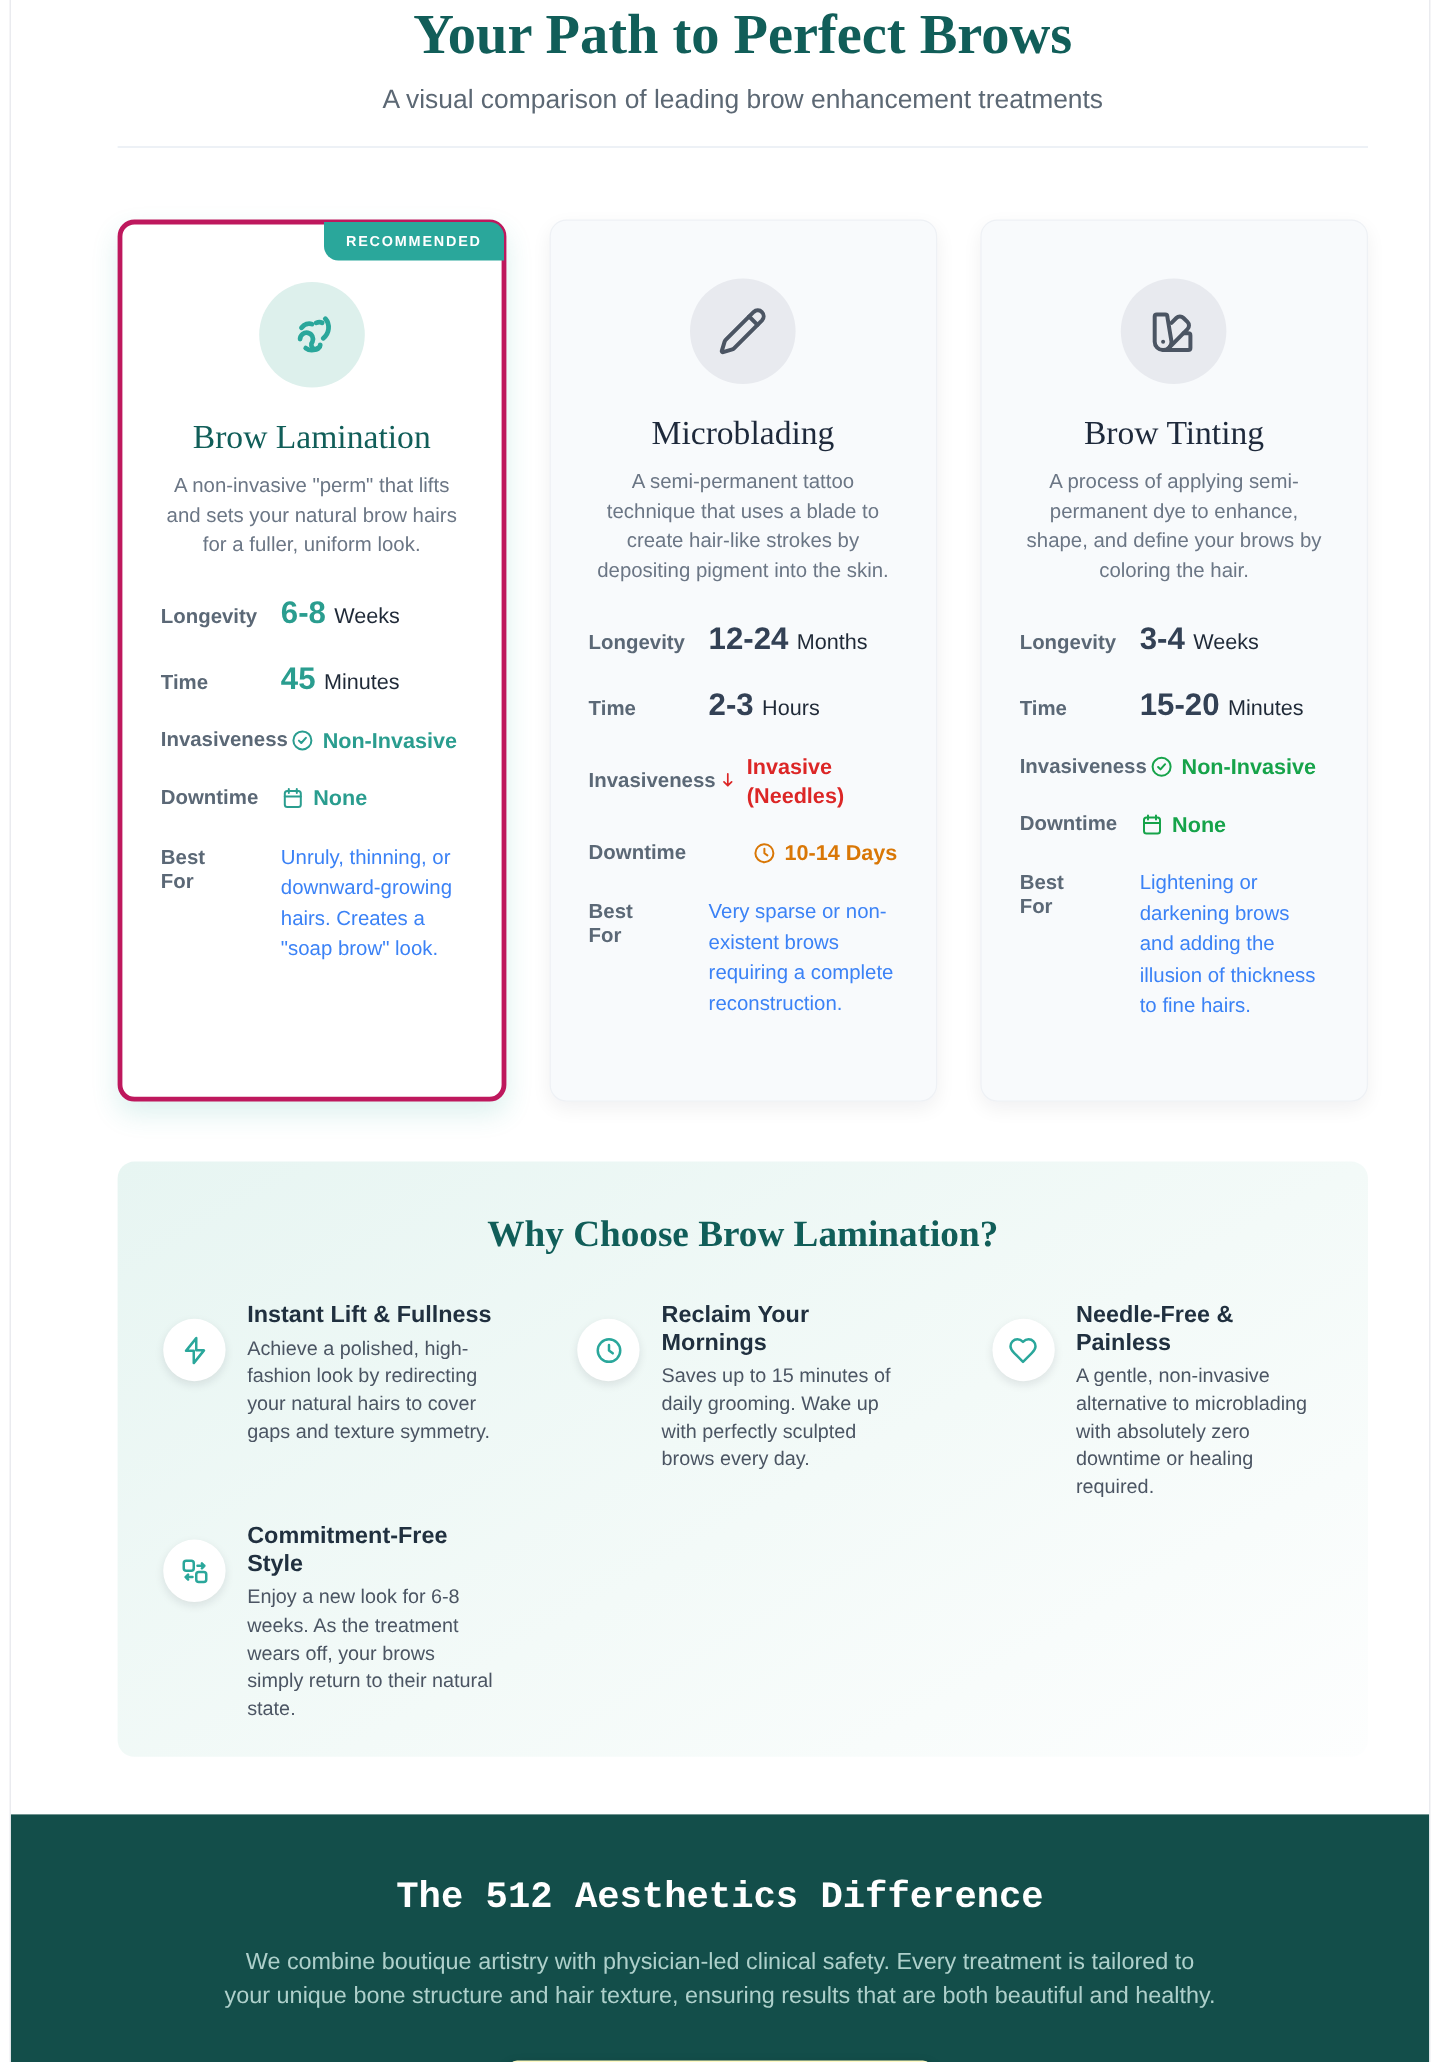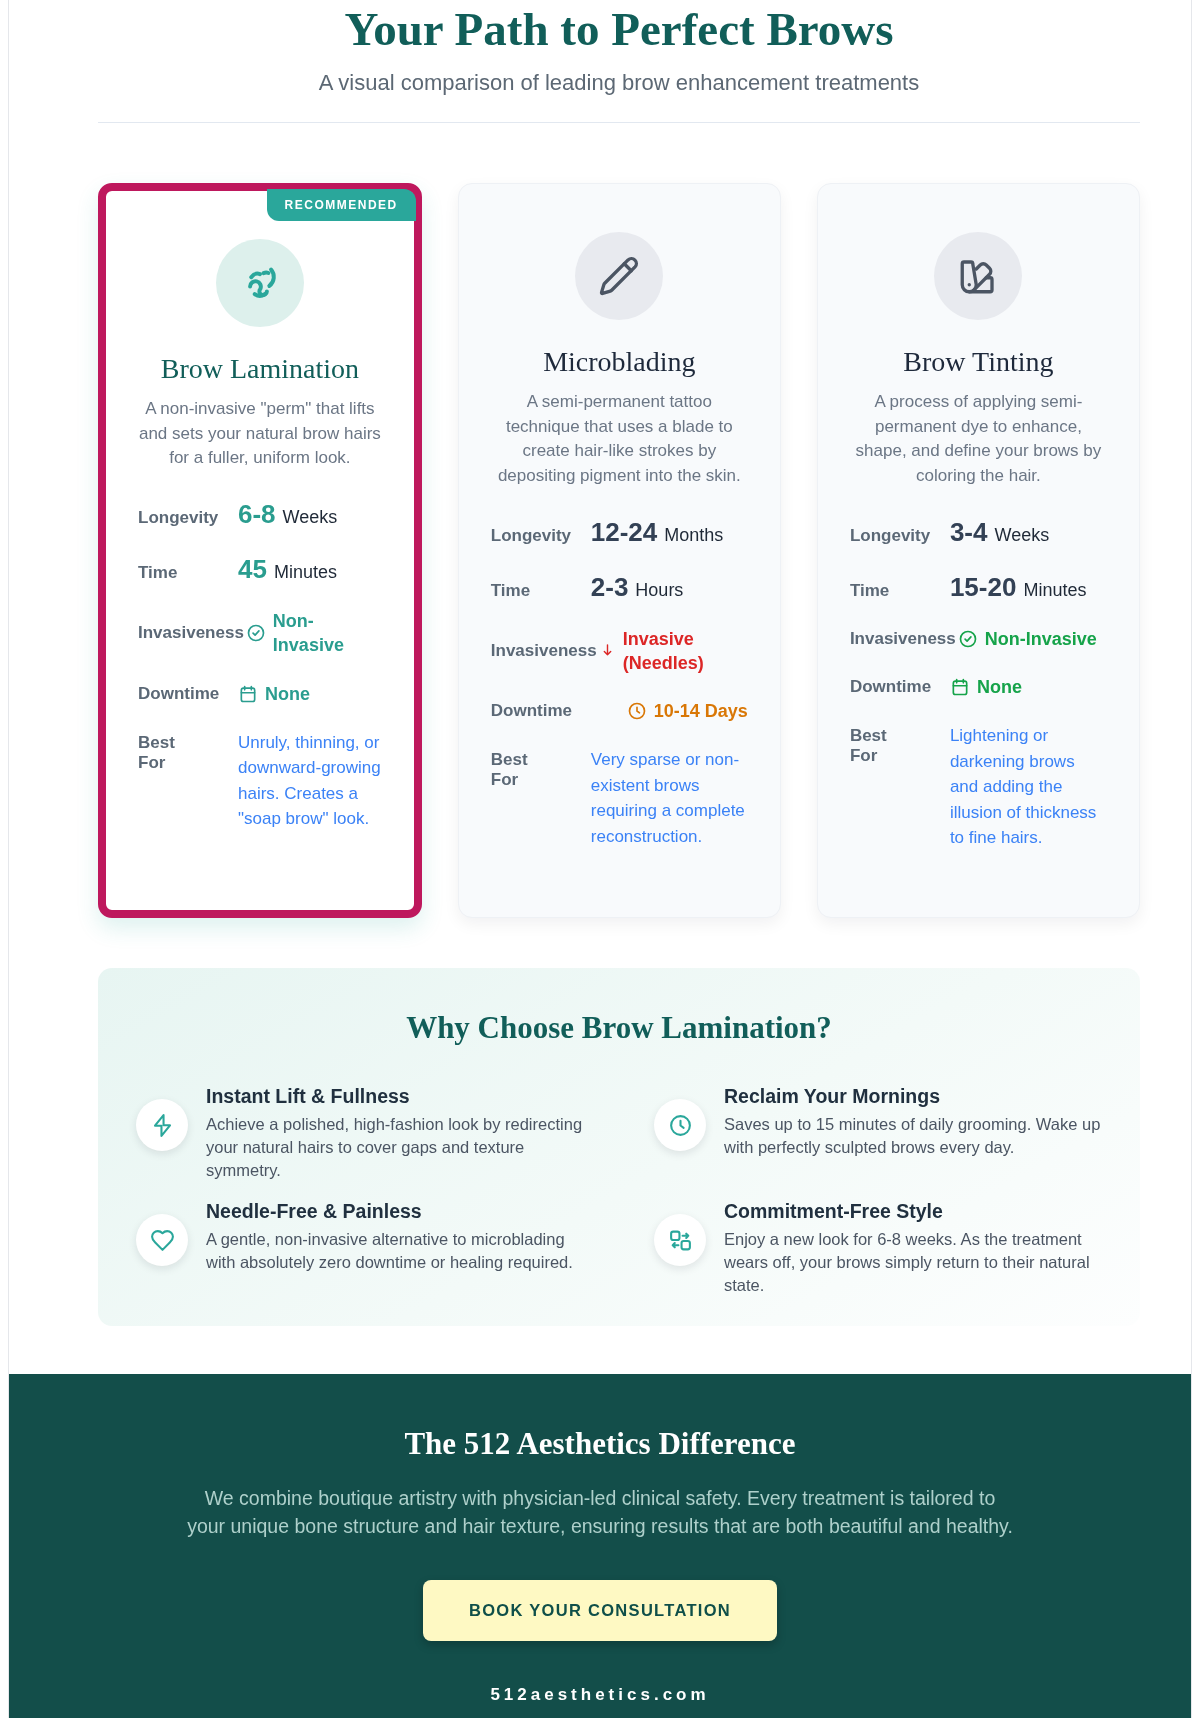--- a/index.html
+++ b/index.html
@@ -22,21 +22,21 @@
 
   
   .cards { display:flex; gap:36px; margin-top:60px; align-items:stretch; }
   .card {
     position:relative; width:336px; min-height:735px;
     background:#f8fafc; border:1px solid #eef1f5; border-radius:14px;
     box-shadow:0 6px 16px rgba(15,23,42,.06);
     padding:34px 32px 30px 32px; text-align:center;
   }
   .card.recommended {
-    background:#ffffff; border:8px solid #be185d;
+    background:#ffffff; border:4px solid #be185d;
     box-shadow:0 10px 22px rgba(42,167,155,.16);
   }
   .badge {
     position:absolute; top:-2px; right:-2px;
     background:#2aa79b; color:#fff; font-size:12px; font-weight:bold;
     letter-spacing:1.5px; padding:9px 18px;
     border-radius:0 12px 0 12px;
   }
   .icon-circle {
     width:88px; height:88px; border-radius:50%;
@@ -77,37 +77,37 @@
   
   .why {
     margin-top:50px; border-radius:14px;
     background:linear-gradient(150deg,#e7f5f2 0%, #f3faf8 55%, #fdfefe 100%);
     padding:42px 38px 28px 38px;
   }
   .why-title {
     font-family:"Liberation Serif", serif; font-weight:bold;
     font-size:31px; color:#115e59; text-align:center; margin-bottom:36px;
   }
-  .benefits { display:grid; grid-template-columns:1fr 1fr; column-gap:70px; row-gap:18px;margin-top:39px; }
+  .benefits { display:grid; grid-template-columns:1fr 1fr 1fr; column-gap:70px; row-gap:18px;margin-top:39px; }
   .benefit { display:flex; gap:18px; }
   .benefit-icon {
     flex:0 0 auto; width:52px; height:52px; border-radius:50%;
     background:#ffffff; box-shadow:0 3px 8px rgba(15,23,42,.10);
     display:flex; align-items:center; justify-content:center; color:#2aa79b;
     margin-top:14px;
   }
   .benefit-icon svg { width:25px; height:25px; stroke:currentColor; fill:none;
        stroke-width:2; stroke-linecap:round; stroke-linejoin:round; }
   .benefit-title { font-size:19.5px; font-weight:bold; color:#20303f; }
   .benefit-text { font-size:16.5px; line-height:1.4; color:#4b5563; margin-top:5px; }
 
   
   .footer { margin-top:48px; background:#134e4a; text-align:center; padding:52px 40px 56px 40px; }
   .footer-title {
-    font-family:Liberation Serif, serif; font-weight:bold;
+    font-family:Liberation Mono, monospace; font-weight:bold;
     font-size:31px; color:#ffffff;
   }
   .footer-body {
     max-width:830px; margin:22px auto 0 auto;
     font-size:19.5px; line-height:1.45; color:#aed0cb;
   }
   .cta-button {
     display:inline-block; margin-top:40px; background:#fef9c3; color:#0f4f49;
     font-family:"Liberation Sans", sans-serif;
     font-size:16.5px; font-weight:bold; letter-spacing:1.3px;

